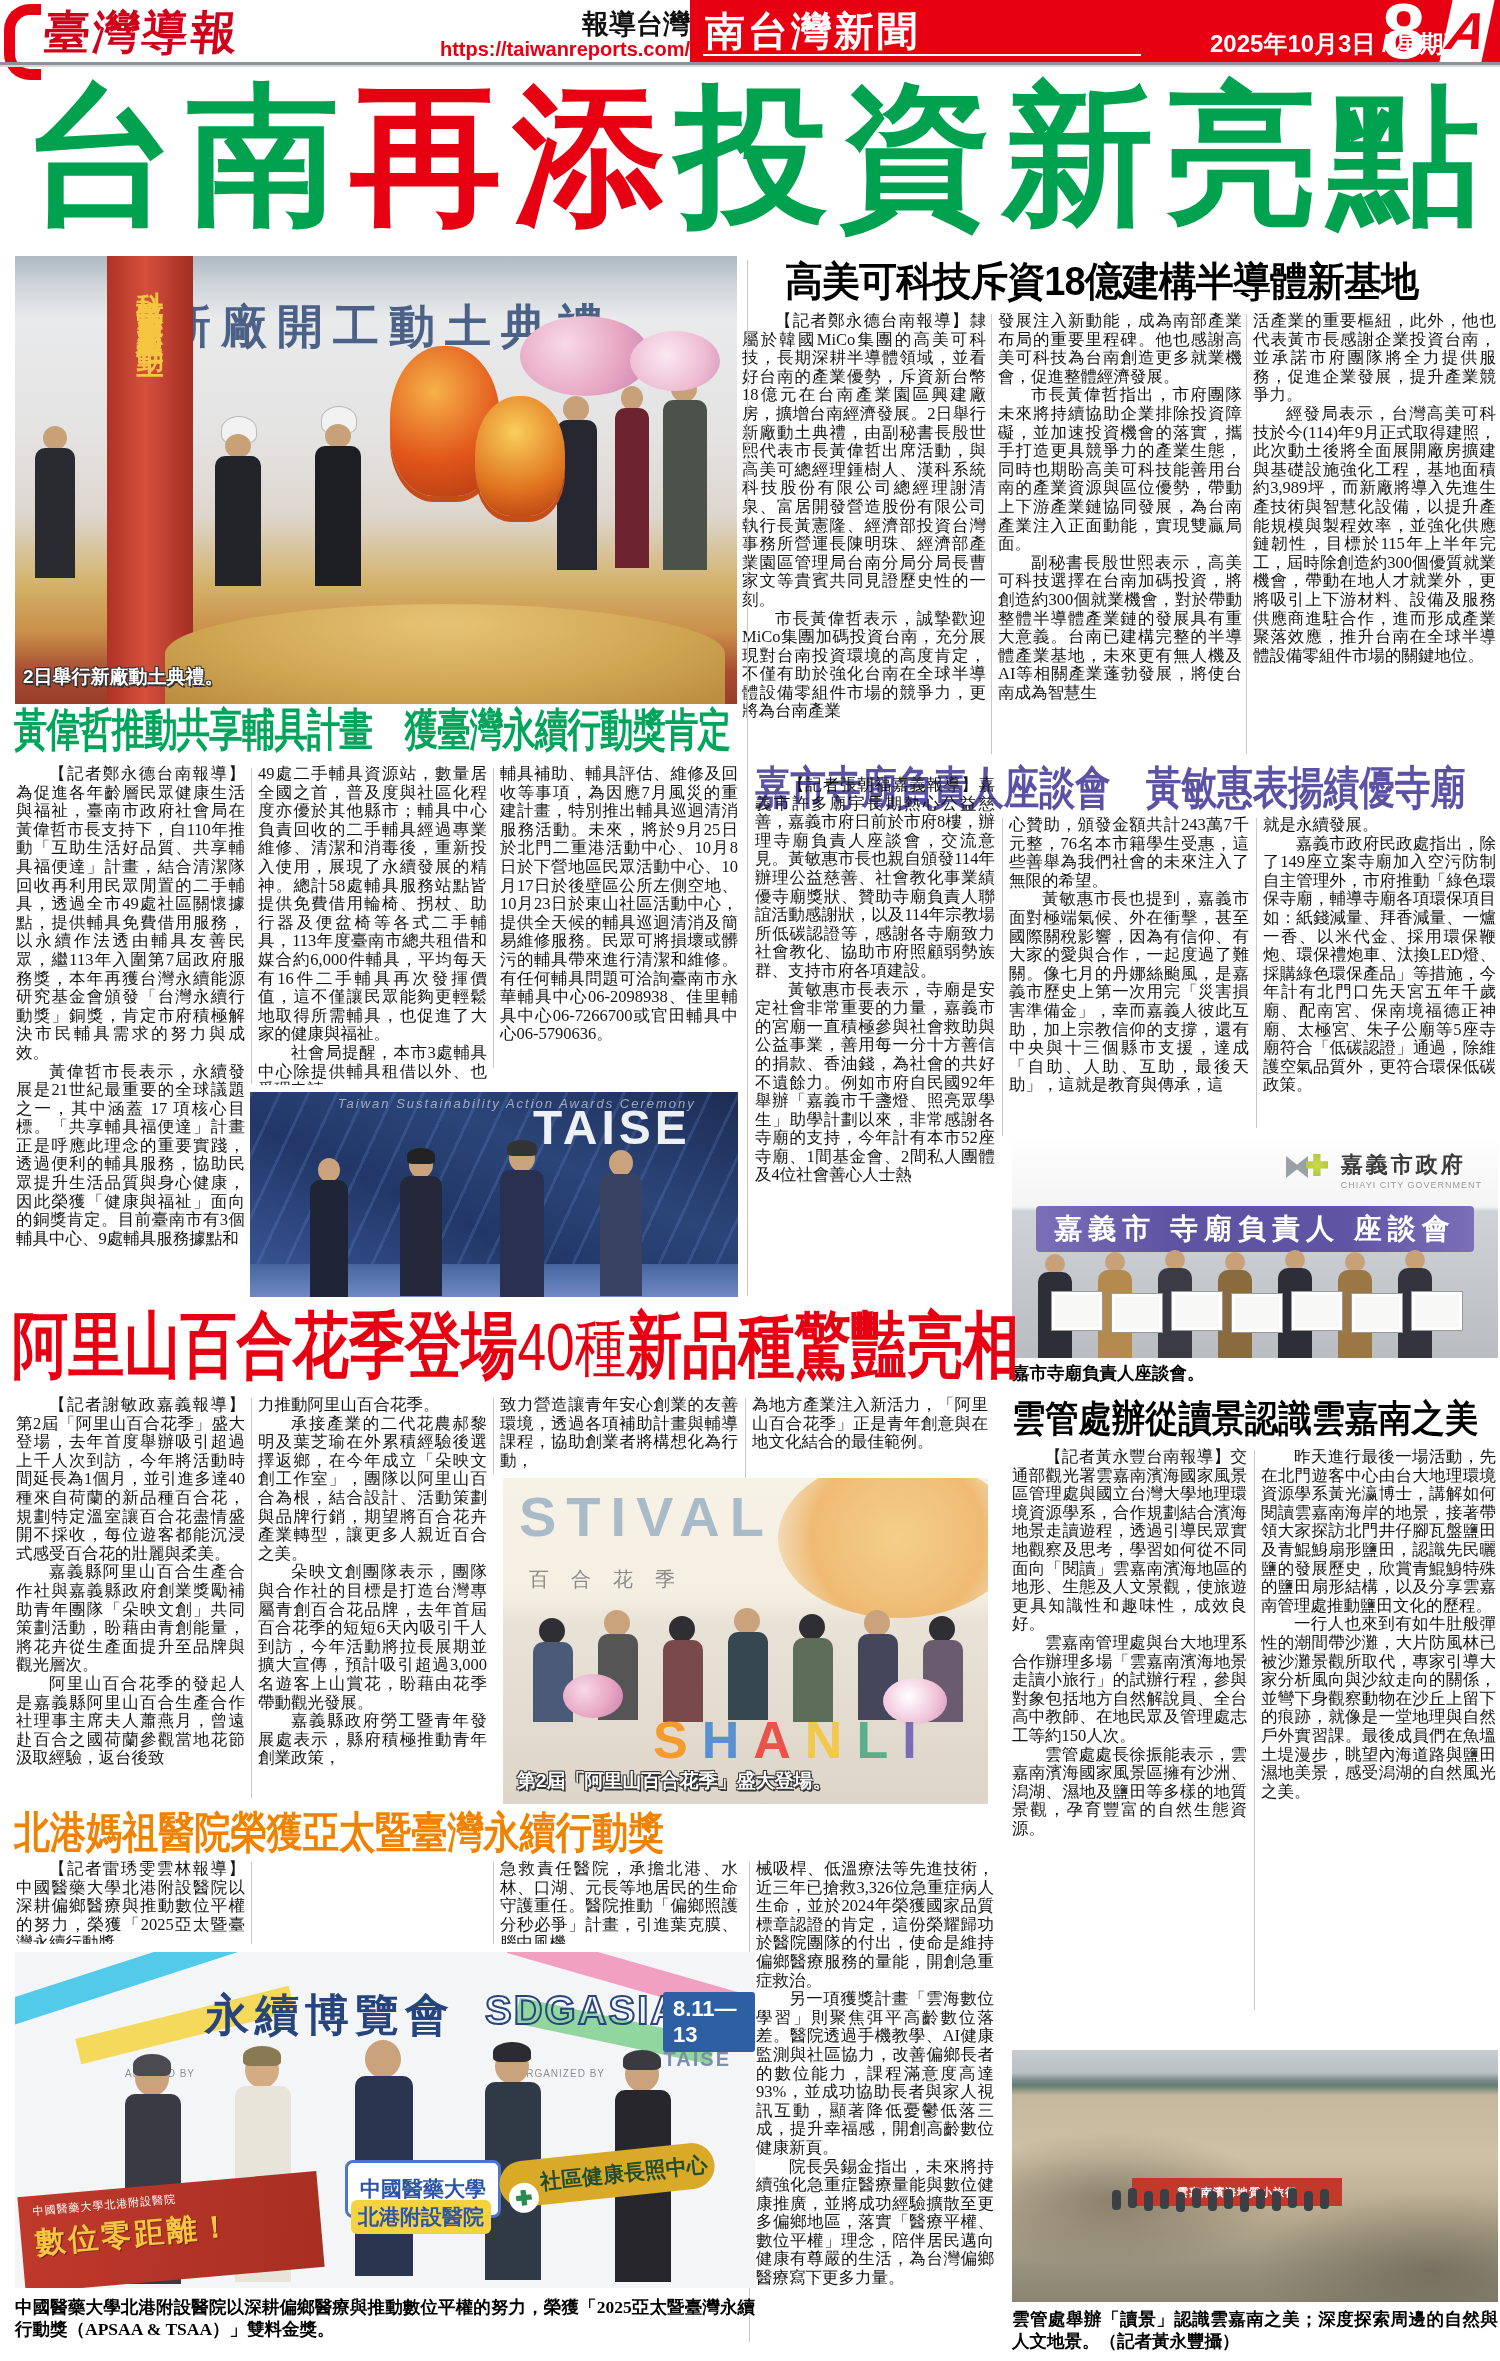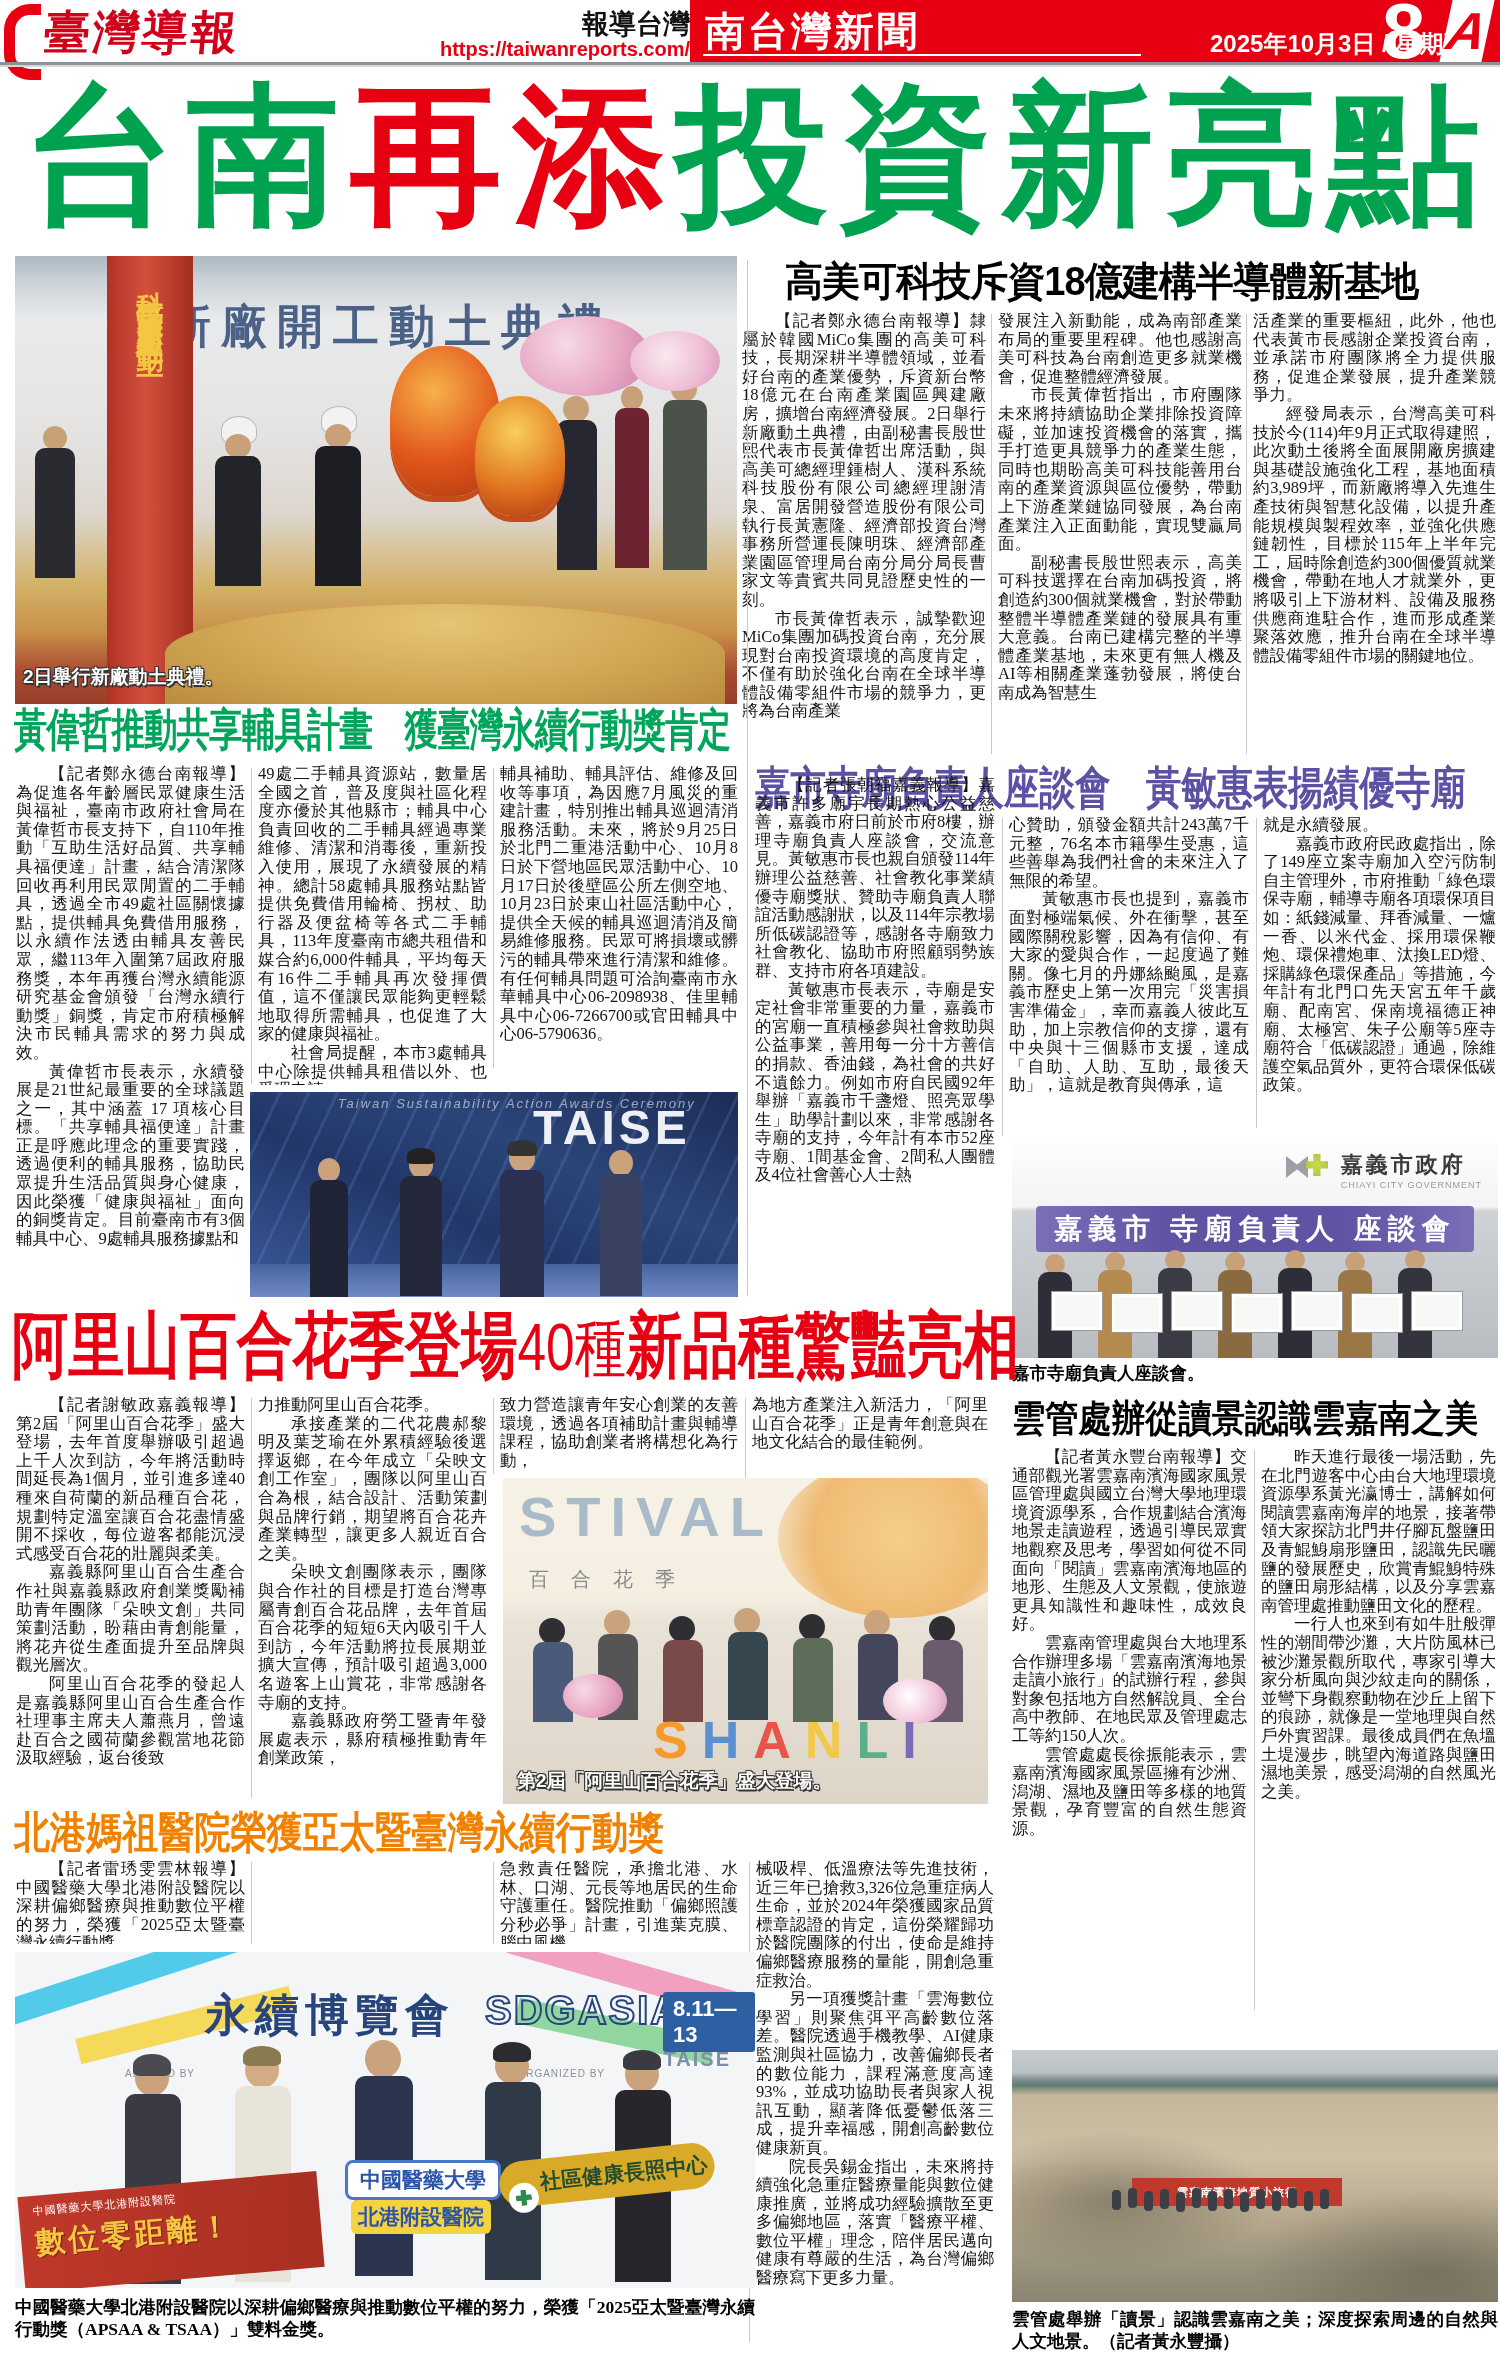--- a/index.html
+++ b/index.html
@@ -85,21 +85,21 @@
   .ph4-banner{position:absolute;left:5%;top:64px;width:90%;height:46px;background:linear-gradient(90deg,#7c6fb8,#5f53a4 30%,#5f53a4 70%,#7c6fb8);border-radius:4px;color:#fff;font-size:28px;font-weight:900;text-align:center;line-height:46px;letter-spacing:6px;}
   .cert{position:absolute;width:44px;height:32px;background:#f8f8f6;border:3px solid #fff;box-shadow:0 0 0 1px #999;}
   
   .ph5{background:#f3f5f7;}
   .ribbon{position:absolute;height:26px;opacity:.85;}
   .ph5-title{position:absolute;left:190px;top:34px;font-size:44px;font-weight:900;color:#27457c;letter-spacing:6px;}
   .ph5-title2{position:absolute;left:470px;top:36px;font-size:40px;font-weight:900;color:transparent;-webkit-text-stroke:2px #27457c;letter-spacing:2px;}
   .ph5-dates{position:absolute;left:648px;top:40px;background:#2e5fa3;color:#fff;font-size:22px;font-weight:bold;padding:4px 10px;border-radius:3px;}
   .ph5-small{position:absolute;font-size:10px;color:#8b9096;letter-spacing:1px;}
   .ph5-taise{position:absolute;right:24px;top:96px;font-size:20px;font-weight:bold;color:#7d8ea8;letter-spacing:2px;}
-  .sign-univ{position:absolute;left:330px;top:208px;width:150px;text-align:center;background:#fff;border:3px solid #4a77c9;border-radius:8px;color:#2b55a8;font-size:21px;font-weight:900;padding:3px 0;}
+  .sign-univ{position:absolute;left:330px;top:208px;width:150px;text-align:center;background:#fff;border:3px solid #4a77c9;border-radius:8px;color:#2b55a8;font-size:21px;font-weight:900;padding:12px 0;}
   .sign-hosp{position:absolute;left:336px;top:248px;width:140px;text-align:center;background:#f5d33f;border-radius:6px;color:#2b55a8;font-size:21px;font-weight:900;padding:3px 0;}
   .sign-center{position:absolute;right:40px;top:200px;width:170px;background:#d9a928;border-radius:26px;color:#234d2e;font-size:21px;font-weight:900;text-align:center;padding:10px 6px 10px 40px;line-height:26px;transform:rotate(-6deg);}
   .sign-center .cross{position:absolute;left:8px;top:22px;width:30px;height:30px;background:#fff;border-radius:50%;}
   .sign-center .cross::after{content:"";position:absolute;left:7px;top:7px;width:16px;height:16px;background:#2e8b4f;clip-path:polygon(33% 0,66% 0,66% 33%,100% 33%,100% 66%,66% 66%,66% 100%,33% 100%,33% 66%,0 66%,0 33%,33% 33%);}
   .red-banner{position:absolute;left:6px;bottom:8px;width:300px;height:96px;background:linear-gradient(100deg,#c0392b,#a72f22);transform:rotate(-5deg);color:#f5c642;}
   .red-banner .sm{display:block;font-size:11px;color:#fff;padding:8px 0 0 14px;letter-spacing:1px;}
   .red-banner .lg{display:block;font-size:30px;font-weight:900;padding:4px 0 0 14px;letter-spacing:3px;text-shadow:1px 1px 0 #7c1f16;}
   
   .ph6{background:linear-gradient(180deg,#c6ccd0 0%,#b9c0c4 9%,#7e8a8c 12%,#5f7d72 14%,#c5b79c 18%,#cfc1a6 42%,#b4a78d 68%,#95907b 88%,#8a8471 100%);}
   .dune{position:absolute;border-radius:50%;background:radial-gradient(ellipse,rgba(90,84,68,.5),rgba(90,84,68,0) 70%);}
@@ -324,21 +324,21 @@
 
   <div class="h4r"><span class="squeeze"><span class="big">阿里山百合花季登場</span><span class="thin">40</span><span class="thin">種</span><span class="big">新品種驚豔亮相</span></span></div>
   <div class="col" style="left:16px;top:1396px;width:229px;height:402px;">
       <p>【記者謝敏政嘉義報導】第2屆「阿里山百合花季」盛大登場，去年首度舉辦吸引超過上千人次到訪，今年將活動時間延長為1個月，並引進多達40種來自荷蘭的新品種百合花，規劃特定溫室讓百合花盡情盛開不採收，每位遊客都能沉浸式感受百合花的壯麗與柔美。</p>
       <p>嘉義縣阿里山百合生產合作社與嘉義縣政府創業獎勵補助青年團隊「朵映文創」共同策劃活動，盼藉由青創能量，將花卉從生產面提升至品牌與觀光層次。</p>
       <p>阿里山百合花季的發起人是嘉義縣阿里山百合生產合作社理事主席夫人蕭燕月，曾遠赴百合之國荷蘭參觀當地花節汲取經驗，返台後致</p>
     </div>
   <div class="col" style="left:258px;top:1396px;width:229px;height:412px;">
       <p class="cont">力推動阿里山百合花季。</p>
       <p>承接產業的二代花農郝黎明及葉芝瑜在外累積經驗後選擇返鄉，在今年成立「朵映文創工作室」，團隊以阿里山百合為根，結合設計、活動策劃與品牌行銷，期望將百合花卉產業轉型，讓更多人親近百合之美。</p>
-      <p>朵映文創團隊表示，團隊與合作社的目標是打造台灣專屬青創百合花品牌，去年首屆百合花季的短短6天內吸引千人到訪，今年活動將拉長展期並擴大宣傳，預計吸引超過3,000名遊客上山賞花，非常感謝各寺廟的支持。</p>
+      <p>朵映文創團隊表示，團隊與合作社的目標是打造台灣專屬青創百合花品牌，去年首屆百合花季的短短6天內吸引千人到訪，今年活動將拉長展期並擴大宣傳，預計吸引超過3,000名遊客上山賞花，盼藉由花季帶動觀光發展。</p>
       <p>嘉義縣政府勞工暨青年發展處表示，縣府積極推動青年創業政策，</p>
     </div>
   <div class="col" style="left:500px;top:1396px;width:238px;height:78px;">
       <p class="cont">致力營造讓青年安心創業的友善環境，透過各項補助計畫與輔導課程，協助創業者將構想化為行動，</p>
     </div>
   <div class="col" style="left:752px;top:1396px;width:236px;height:98px;">
       <p class="cont">為地方產業注入新活力，「阿里山百合花季」正是青年創意與在地文化結合的最佳範例。</p>
     </div>
   <div class="vrule" style="left:251px;top:1398px;height:400px;"></div>
   <div class="vrule" style="left:493px;top:1398px;height:76px;"></div>

